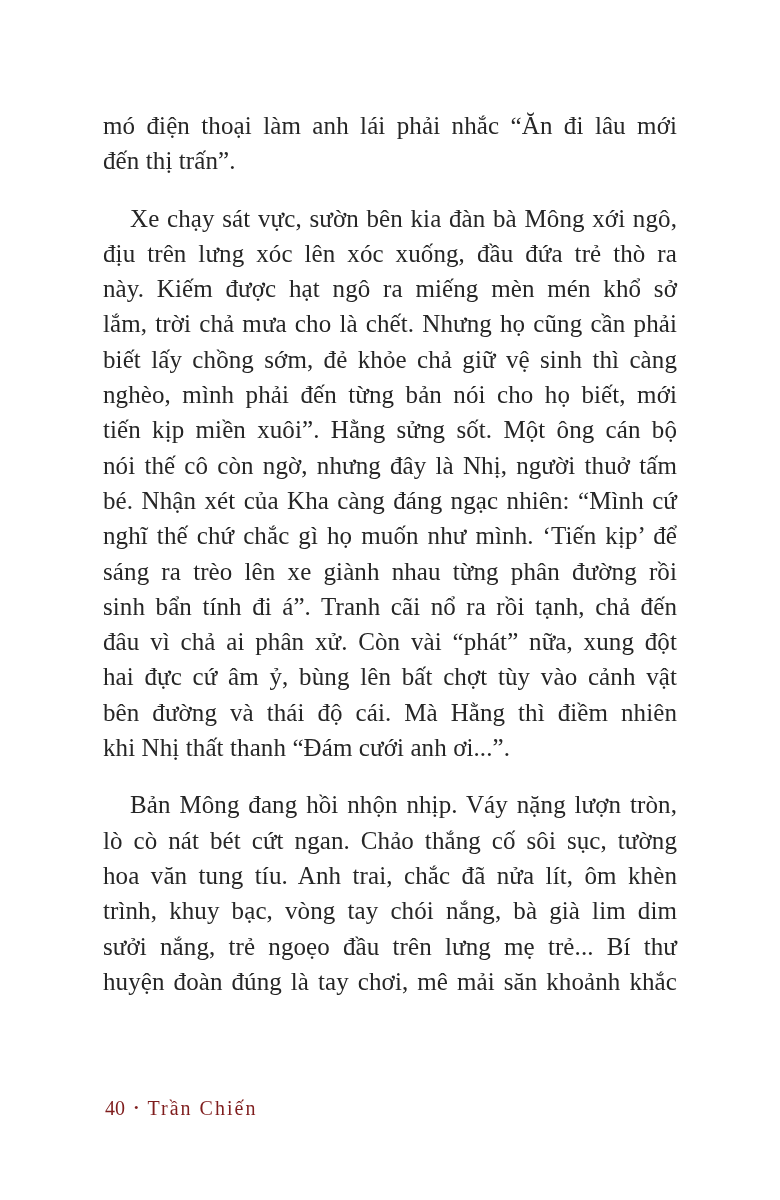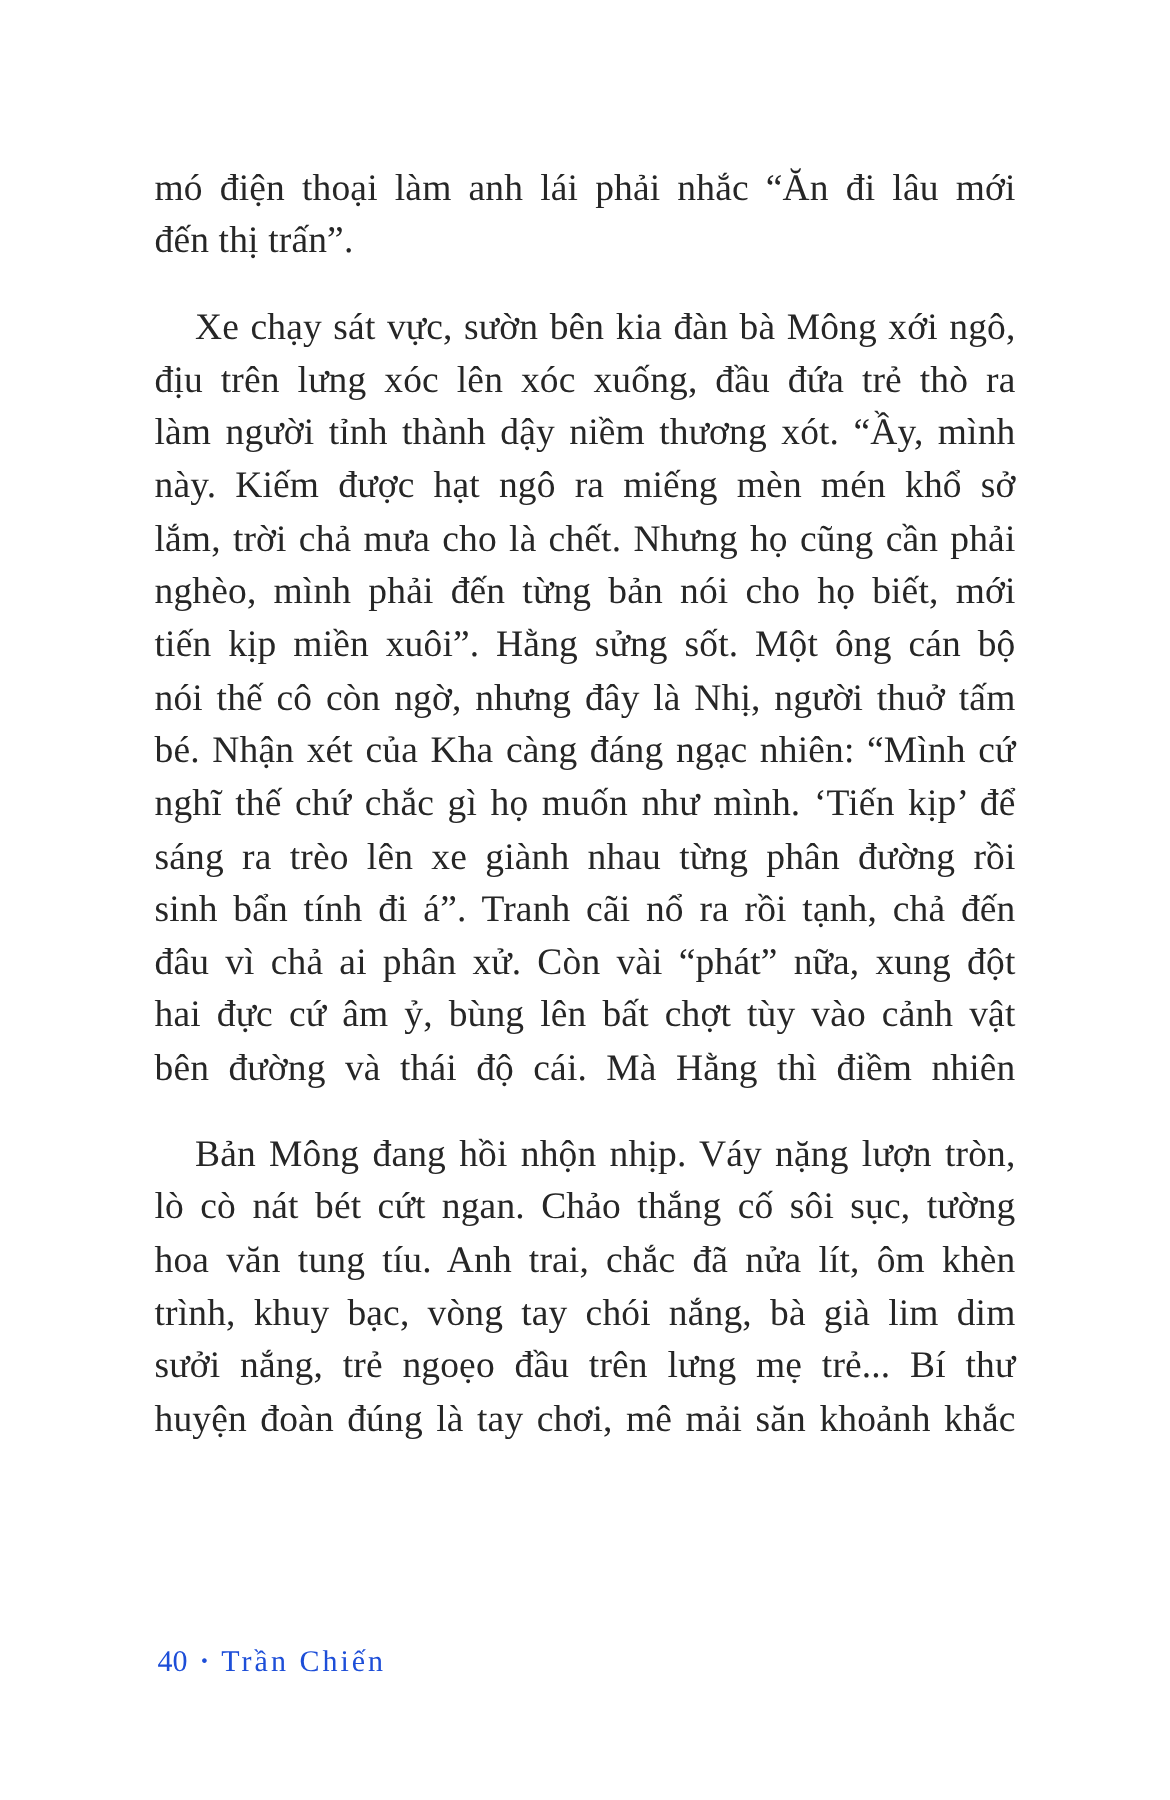--- a/index.html
+++ b/index.html
@@ -39,21 +39,21 @@
   .line.indent {
     text-indent: 27px;
   }
   .line.para-start {
     margin-top: 22px;
   }
   .footer {
     position: absolute;
     left: 105px;
     top: 1096px;
-    color: #1d4ed8;
+    color: #7f1d1d;
     font-size: 20px;
     line-height: 24px;
     white-space: nowrap;
     text-align: center;
   }
   .footer .sep {
     display: inline-block;
     font-size: 13px;
     margin: 0 9px;
     transform: translateY(-3px);
@@ -64,33 +64,34 @@
 </style>
 </head>
 <body>
 
 <div class="page">
   <div class="text-block" id="text-block">
       <div class="line">mó điện thoại làm anh lái phải nhắc “Ăn đi lâu mới</div>
       <div class="line last">đến thị trấn”.</div>
       <div class="line indent para-start">Xe chạy sát vực, sườn bên kia đàn bà Mông xới ngô,</div>
       <div class="line">địu trên lưng xóc lên xóc xuống, đầu đứa trẻ thò ra</div>
-      <div class="line">làm người tỉnh thành dậy niềm thương xót. “Ầy, mình</div>
       <div class="line">này. Kiếm được hạt ngô ra miếng mèn mén khổ sở</div>
       <div class="line">lắm, trời chả mưa cho là chết. Nhưng họ cũng cần phải</div>
+      <div class="line">biết lấy chồng sớm, đẻ khỏe chả giữ vệ sinh thì càng</div>
       <div class="line">nghèo, mình phải đến từng bản nói cho họ biết, mới</div>
       <div class="line">tiến kịp miền xuôi”. Hằng sửng sốt. Một ông cán bộ</div>
       <div class="line">nói thế cô còn ngờ, nhưng đây là Nhị, người thuở tấm</div>
       <div class="line">bé. Nhận xét của Kha càng đáng ngạc nhiên: “Mình cứ</div>
       <div class="line">nghĩ thế chứ chắc gì họ muốn như mình. ‘Tiến kịp’ để</div>
       <div class="line">sáng ra trèo lên xe giành nhau từng phân đường rồi</div>
       <div class="line">sinh bẩn tính đi á”. Tranh cãi nổ ra rồi tạnh, chả đến</div>
       <div class="line">đâu vì chả ai phân xử. Còn vài “phát” nữa, xung đột</div>
       <div class="line">hai đực cứ âm ỷ, bùng lên bất chợt tùy vào cảnh vật</div>
       <div class="line">bên đường và thái độ cái. Mà Hằng thì điềm nhiên</div>
+      <div class="line last">khi Nhị thất thanh “Đám cưới anh ơi...”.</div>
       <div class="line indent para-start">Bản Mông đang hồi nhộn nhịp. Váy nặng lượn tròn,</div>
       <div class="line">lò cò nát bét cứt ngan. Chảo thắng cố sôi sục, tường</div>
       <div class="line">hoa văn tung tíu. Anh trai, chắc đã nửa lít, ôm khèn</div>
       <div class="line">trình, khuy bạc, vòng tay chói nắng, bà già lim dim</div>
       <div class="line">sưởi nắng, trẻ ngoẹo đầu trên lưng mẹ trẻ... Bí thư</div>
       <div class="line">huyện đoàn đúng là tay chơi, mê mải săn khoảnh khắc</div>
     </div>
   <div class="footer">
     <span>40</span><span class="sep">•</span><span class="author">Trần Chiến</span>
   </div>

